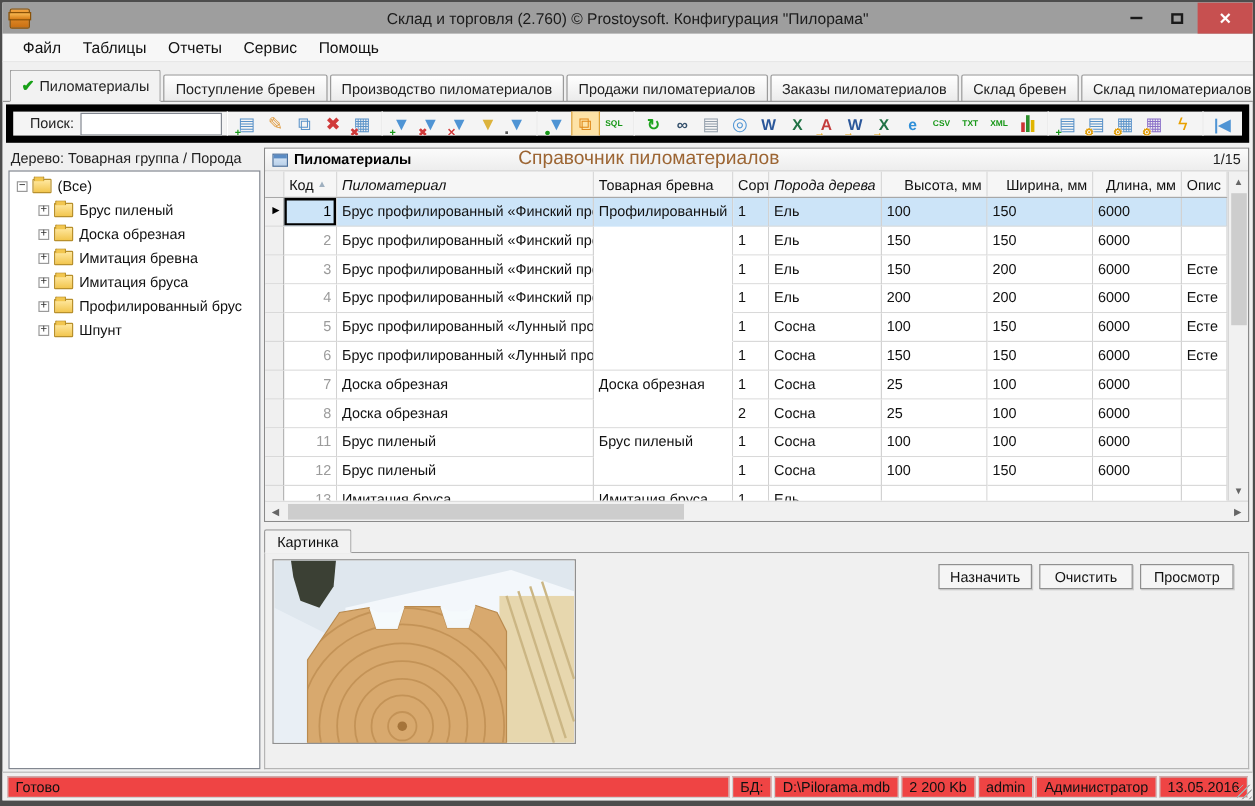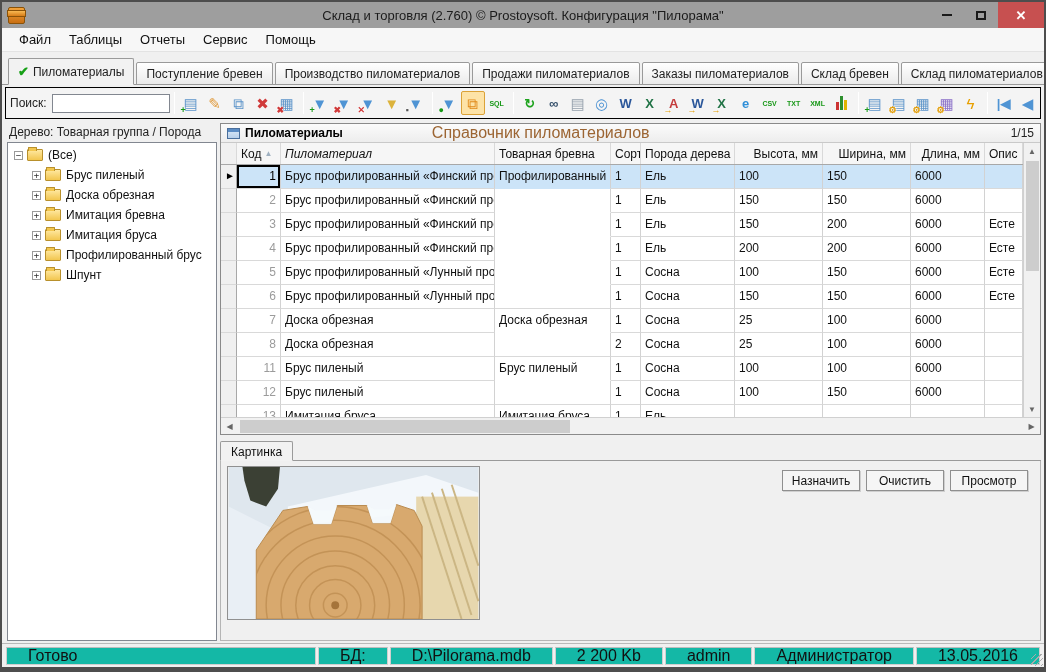--- a/index.html
+++ b/index.html
@@ -28,22 +28,22 @@
 
   
   .tabstrip { height:33px; background:#f0f0f0; padding:6px 6px 0 6px; display:flex; align-items:flex-end; border-bottom:1px solid #989898; flex:none; }
   .tab { position:relative; bottom:-1px; display:flex; align-items:center; gap:4px; height:23px; padding:0 9px;
          background:linear-gradient(#ffffff,#ebebeb); border:1px solid #9a9a9a; border-radius:2px 2px 0 0;
          margin-right:2px; font-size:12px; white-space:nowrap; color:#222; }
   .tab.active { height:27px; background:#f2f2f2; border-bottom:1px solid #f2f2f2; font-size:12px; }
   .tabcheck { color:#17a017; font-weight:bold; font-size:13px; }
 
   
-  .toolbar { height:32px; margin:2px 3px; background:#f4f4f4; border:1px solid #000000;
-             display:flex; align-items:center; padding:0 4px; flex:none; overflow:hidden; }
+  .toolbar { height:32px; margin:2px 3px; background:#f4f4f4; border:6px solid #000000;
+             display:flex; align-items:center; padding:0 14px; flex:none; overflow:hidden; }
   .search-label { font-size:12px; margin-right:5px; color:#222; }
   .search-input { width:118px; height:19px; border:1px solid #828790; background:#fff; font-size:12px; padding:0 3px; }
   .tsep { width:1px; height:22px; background:#c2c2c2; border-right:1px solid #ffffff; margin:0 4px; flex:none; }
   .tbtn { width:24px; height:24px; display:flex; align-items:center; justify-content:center; position:relative; flex:none; border:1px solid transparent; }
   .tbtn.pressed { background:#fde3a7; border:1px solid #dba238; border-radius:2px; }
   .tglyph { font-size:15px; line-height:1; }
   .tglyph.small { font-size:13px; font-weight:bold; }
   .ttext { font-size:7px; font-weight:bold; letter-spacing:0; }
   .tbadge { position:absolute; left:1px; bottom:-1px; font-size:9px; font-weight:bold; line-height:1; text-shadow:0 0 2px #fff,0 0 2px #fff; }
   .bars { display:flex; align-items:flex-end; gap:1px; height:14px; }
@@ -107,22 +107,22 @@
              border-bottom:1px solid #f2f2f2; border-radius:2px 2px 0 0; font-size:12px; }
   .pic-panel { flex:1; border:1px solid #b5b5b5; border-top:none; background:#f0f0f0; display:flex; padding:5px 6px; min-height:0; }
   .photo { width:253px; height:154px; flex:none; border:1px solid #909090; }
   .pic-buttons { margin-left:auto; display:flex; flex-direction:row; gap:6px; padding:4px 6px 0 0; }
   .pbtn { width:78px; height:21px; background:#f5f5f5; border:1px solid #8f8f8f; box-shadow:1px 1px 0 #cfcfcf;
           font-size:12px; font-family:"Liberation Sans", sans-serif; color:#111; }
 
   
   .statusbar { height:24px; background:#f0f0f0; border-top:1px solid #b9b9b9; display:flex; align-items:center;
                padding:2px 4px; gap:2px; flex:none; position:relative; }
-  .scell { height:18px; border:1px solid #cfcfcf; border-top-color:#bdbdbd; background:#14b8a6; font-size:16px;
-           display:flex; align-items:center; padding:0 21px; white-space:nowrap; flex:none; }
+  .scell { height:18px; border:1px solid #cfcfcf; border-top-color:#bdbdbd; background:#ef4444; font-size:12px;
+           display:flex; align-items:center; padding:0 6px; white-space:nowrap; flex:none; }
   .scell.grow { flex:1; }
   .grip { position:absolute; right:1px; bottom:1px; width:12px; height:12px;
           background:repeating-linear-gradient(135deg, transparent 0 3px, #aaa 3px 4px); }
 </style>
 </head>
 <body>
 
 <div class="frame">
 
   <div class="titlebar">
@@ -367,21 +367,21 @@
                 </div>
                 <div class="hcell" style="width: 214px; font-style: italic;">
                   <span>Пиломатериал</span>
                 </div>
                 <div class="hcell" style="width: 116px;">
                   <span>Товарная бревна</span>
                 </div>
                 <div class="hcell" style="width: 30px;">
                   <span>Сорт</span>
                 </div>
-                <div class="hcell" style="width: 94px;">
+                <div class="hcell" style="width: 94px; font-style: italic;">
                   <span>Порода дерева</span>
                 </div>
                 <div class="hcell r" style="width: 88px;">
                   <span>Высота, мм</span>
                 </div>
                 <div class="hcell r" style="width: 88px;">
                   <span>Ширина, мм</span>
                 </div>
                 <div class="hcell r" style="width: 74px;">
                   <span>Длина, мм</span>

